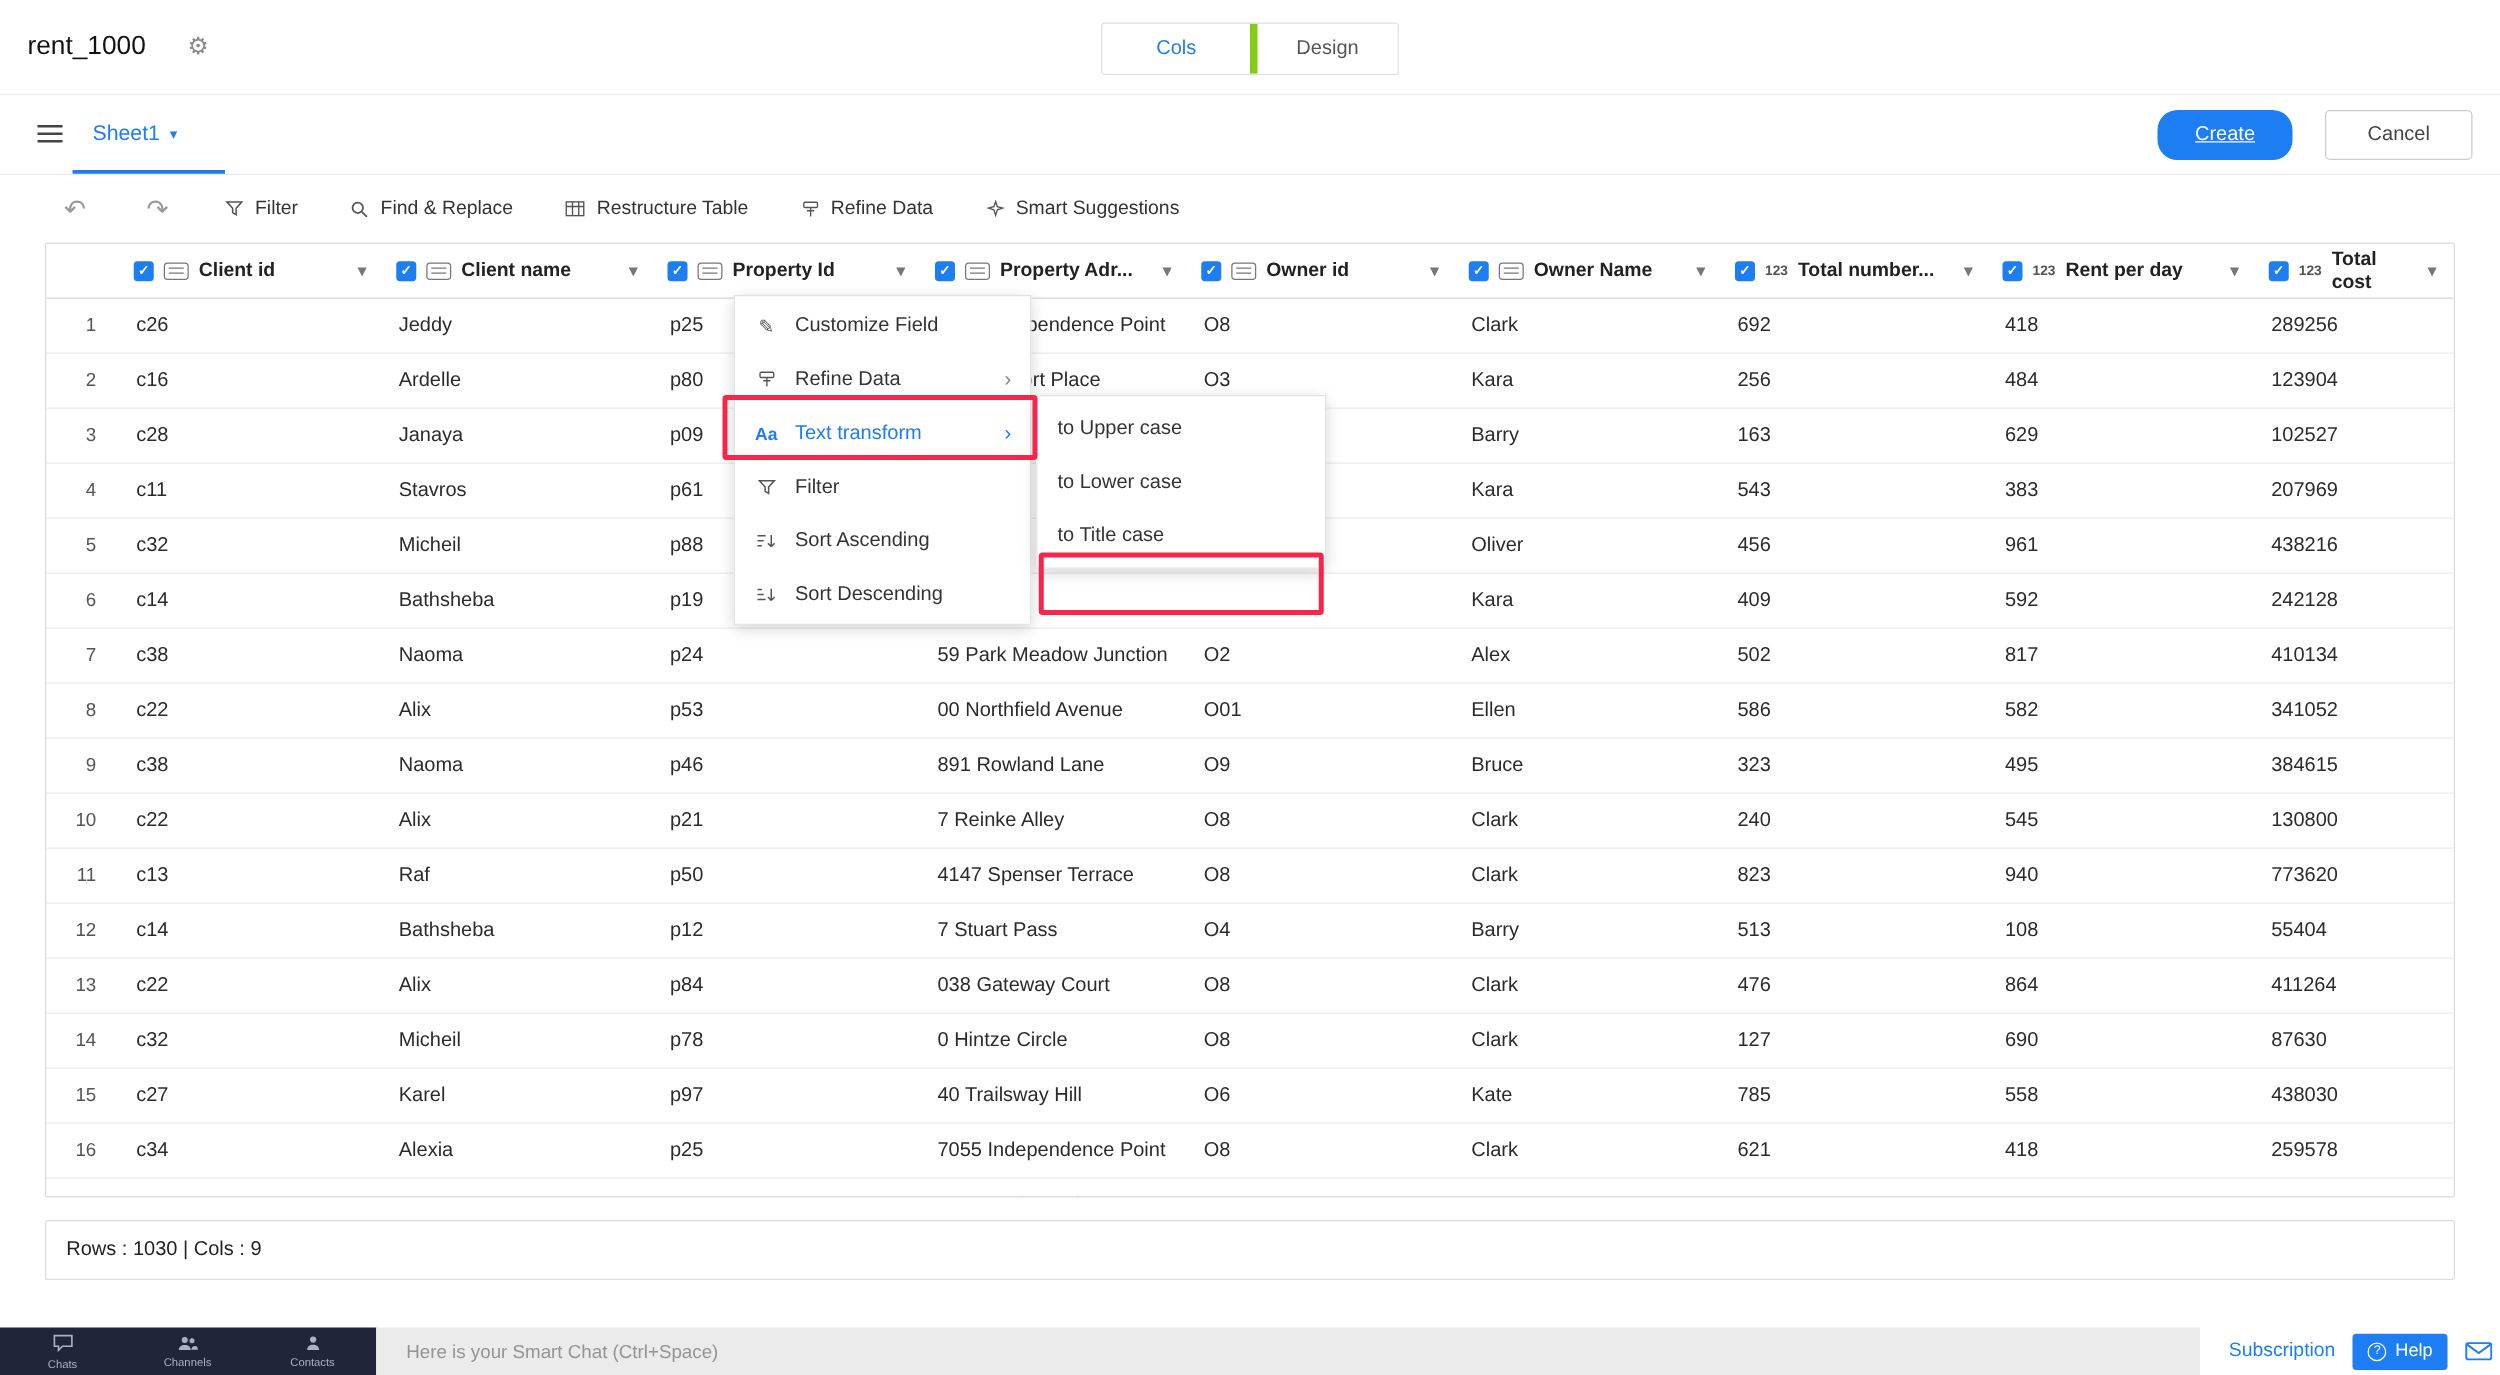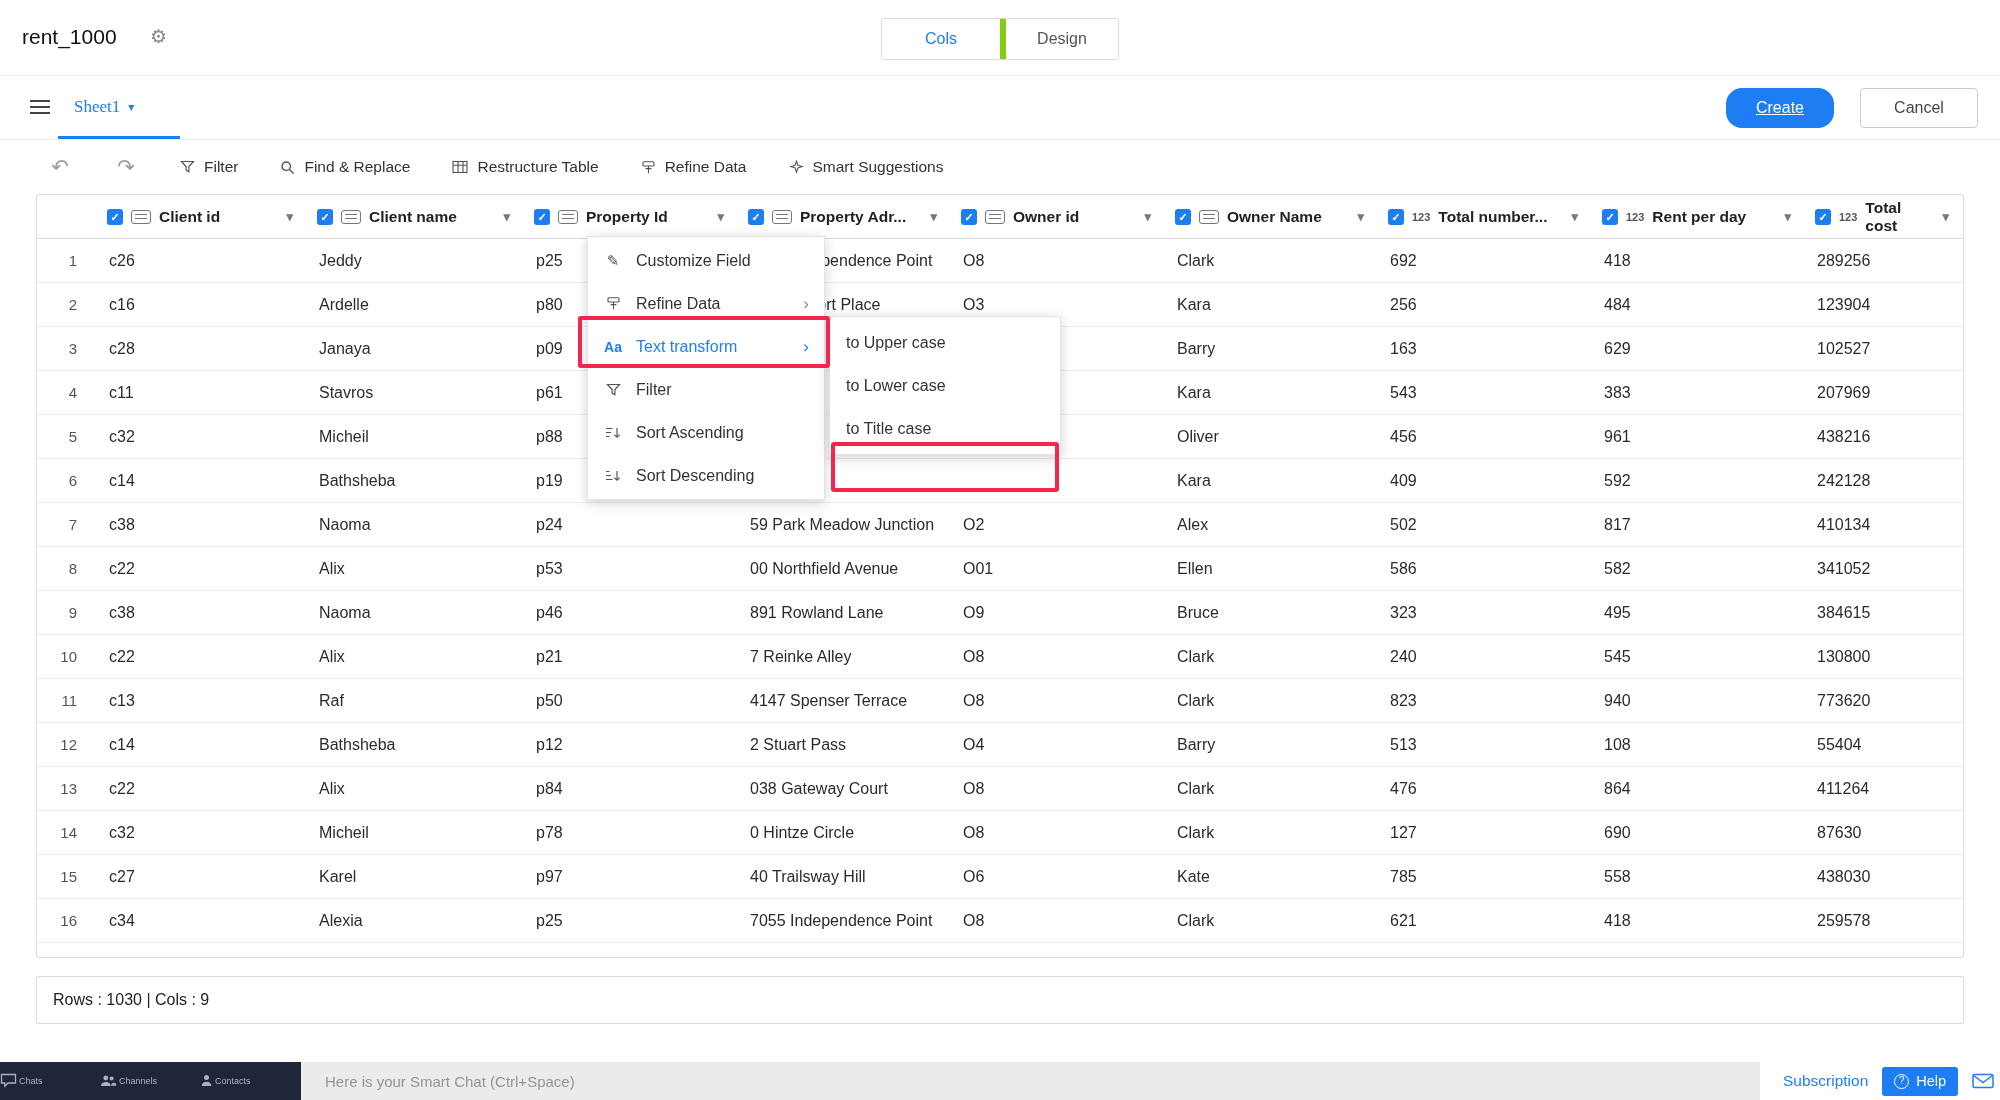--- a/index.html
+++ b/index.html
@@ -14,21 +14,21 @@
   .gear{position:absolute;left:150px;top:25px;font-size:19px;color:#8a8a8a;}
   .toggle{position:absolute;left:50%;transform:translateX(-50%);top:18px;display:flex;border:1px solid #ddd;border-radius:3px;overflow:hidden;background:#fff;}
   .toggle .tg{width:118px;height:40px;display:flex;align-items:center;justify-content:center;font-size:16px;color:#555;background:#fff;}
   .toggle .tg + .tg{border-left:6px solid #84cc16;}
   .toggle .tg.active{color:var(--accent);}
 
   
   .sheet-bar{position:absolute;top:76px;left:0;right:0;height:64px;background:#fff;border-bottom:1px solid #ececec;}
   .hamburger{position:absolute;left:30px;top:24px;width:20px;height:16px;}
   .hamburger i{display:block;height:2px;background:#444;margin-bottom:4px;}
-  .sheet-tab{position:absolute;left:74px;top:21px;font-size:17px;color:var(--accent);display:flex;gap:8px;align-items:center;font-family:Liberation Serif, serif;}
+  .sheet-tab{position:absolute;left:74px;top:21px;font-size:17px;color:var(--accent);display:flex;gap:8px;align-items:center;}
   .sheet-underline{position:absolute;left:58px;bottom:0;width:122px;height:3px;background:var(--accent);}
   .btn-create{position:absolute;left:1726px;top:12px;width:108px;height:40px;background:var(--accent);color:#fff;
       font-size:16px;border-radius:16px;display:flex;align-items:center;justify-content:center;text-decoration:underline;}
   .btn-cancel{position:absolute;left:1860px;top:12px;width:118px;height:40px;background:#fff;color:#444;border:1px solid #ccc;
       font-size:16px;border-radius:4px;display:flex;align-items:center;justify-content:center;}
 
   
   .toolbar{position:absolute;top:140px;left:0;right:0;height:54px;display:flex;align-items:center;padding-left:48px;gap:42px;background:#fff;}
   .histbtn{font-size:21px;color:#9a9a9a;width:24px;text-align:center;}
   .tool{display:inline-flex;align-items:center;gap:9px;font-size:15.5px;color:#333;}
@@ -63,21 +63,21 @@
   .submenu{position:absolute;left:829px;top:316px;width:232px;background:#fff;border:1px solid #e3e3e3;
       box-shadow:0 3px 12px rgba(0,0,0,.18);z-index:45;padding:4px 0;}
   .sub-item{height:43px;display:flex;align-items:center;padding:0 16px;font-size:16px;color:#333;}
 
   .hl{position:absolute;border:4px solid var(--hl);border-radius:3px;z-index:60;pointer-events:none;}
   .hl1{left:578px;top:316px;width:252px;height:52px;}
   .hl2{left:831px;top:442px;width:228px;height:50px;}
 
   
   .dock{position:absolute;left:0;top:1062px;width:301px;height:38px;background:#20253a;display:flex;}
-  .dock-item{width:100px;display:flex;align-items:center;gap:2px;color:#aab1c6;font-size:9px;}
+  .dock-item{width:100px;display:flex;flex-direction:column;align-items:center;justify-content:center;gap:2px;color:#aab1c6;font-size:9px;}
   .chat-strip{position:absolute;left:301px;top:1062px;width:1459px;height:38px;background:#ebebeb;display:flex;align-items:center;
       padding-left:24px;font-size:15px;color:#949494;}
   .bottom-right{position:absolute;left:1760px;top:1062px;width:240px;height:38px;background:#fff;display:flex;align-items:center;gap:14px;padding-left:23px;}
   .subscription{color:var(--accent);font-size:15.5px;}
   .help-btn{background:var(--accent);color:#fff;height:29px;border-radius:3px;display:inline-flex;align-items:center;gap:7px;padding:0 12px;font-size:14.5px;}
   .help-q{width:15px;height:15px;border:1.5px solid #fff;border-radius:50%;font-size:10px;line-height:12px;text-align:center;}
   .mail-box{display:inline-flex;align-items:center;}
 </style>
 </head>
 <body>
@@ -343,21 +343,21 @@
         <div class="cell">Clark</div>
         <div class="cell">823</div>
         <div class="cell">940</div>
         <div class="cell">773620</div>
       </div>
       <div class="trow">
         <div class="cell rownum">12</div>
         <div class="cell">c14</div>
         <div class="cell">Bathsheba</div>
         <div class="cell">p12</div>
-        <div class="cell">2 Stuart Pass</div>
+        <div class="cell">7 Stuart Pass</div>
         <div class="cell">O4</div>
         <div class="cell">Barry</div>
         <div class="cell">513</div>
         <div class="cell">108</div>
         <div class="cell">55404</div>
       </div>
       <div class="trow">
         <div class="cell rownum">13</div>
         <div class="cell">c22</div>
         <div class="cell">Alix</div>

